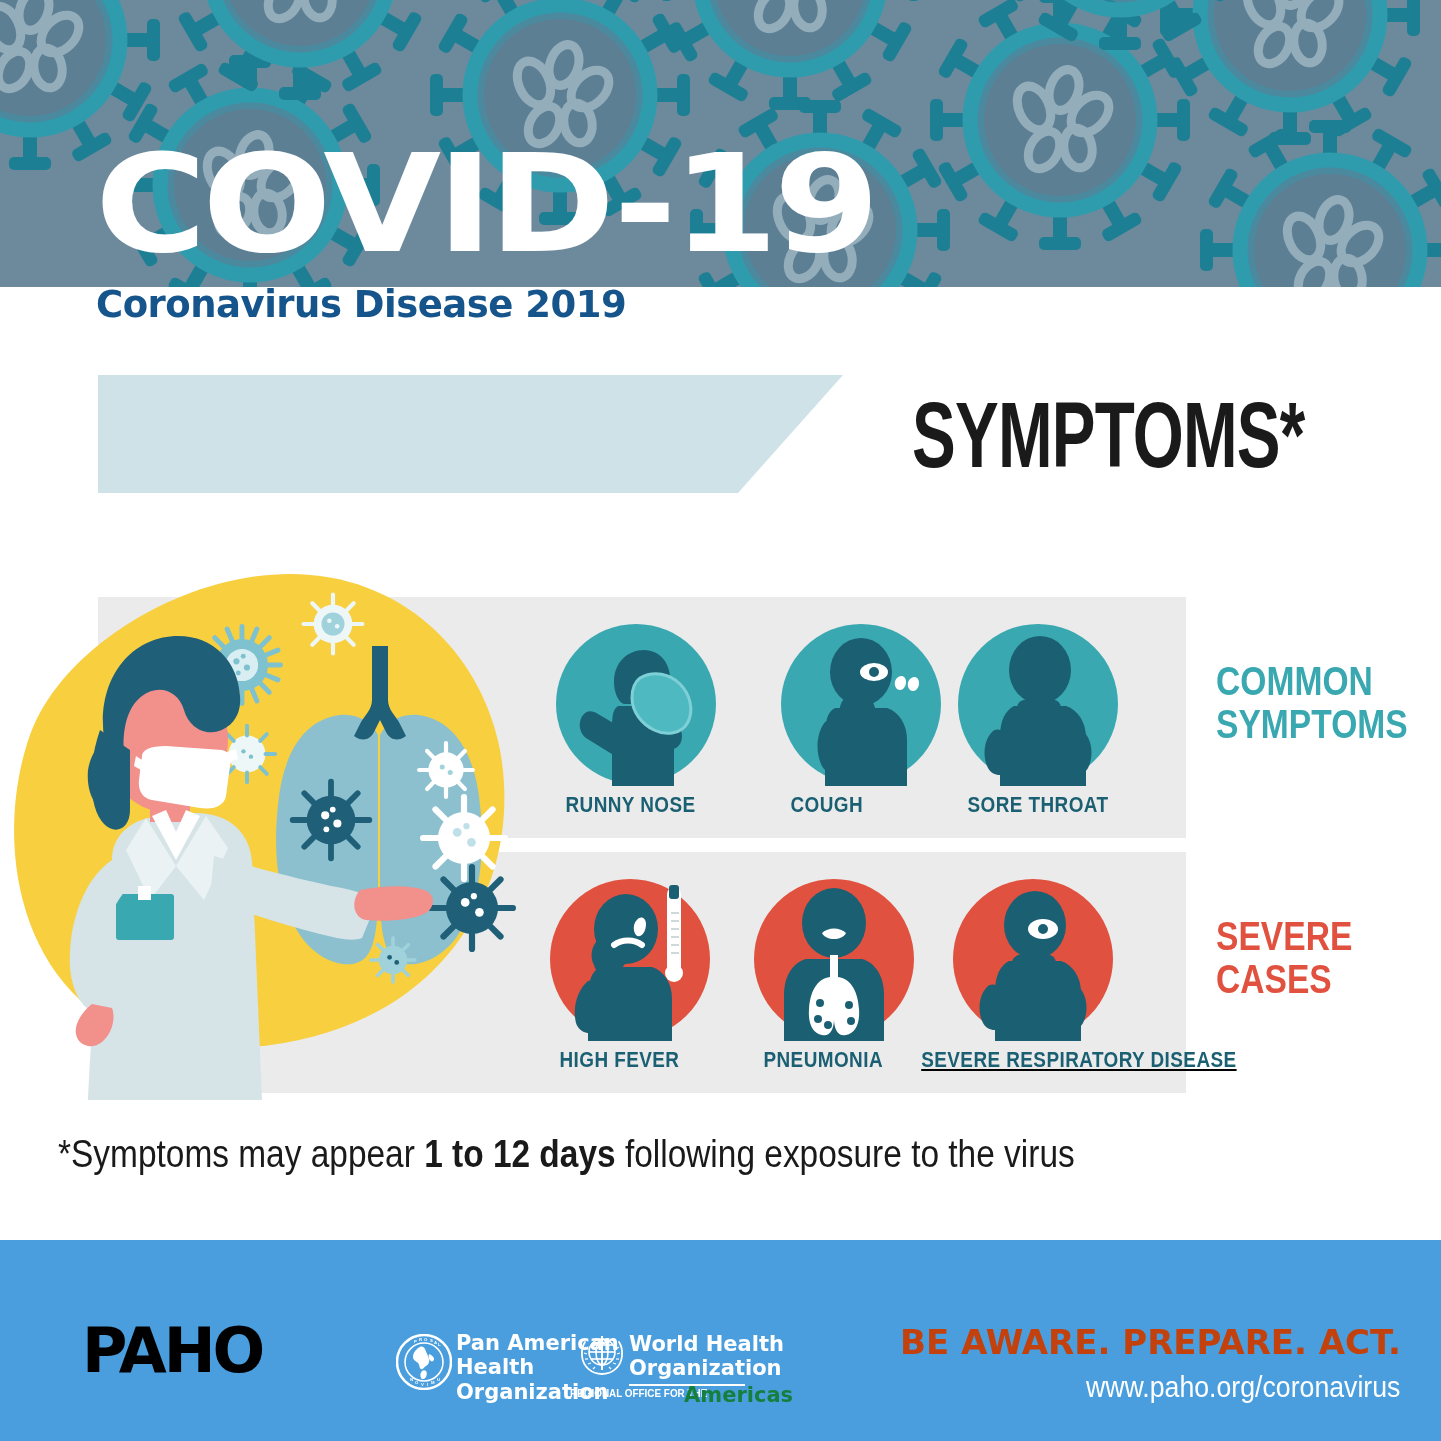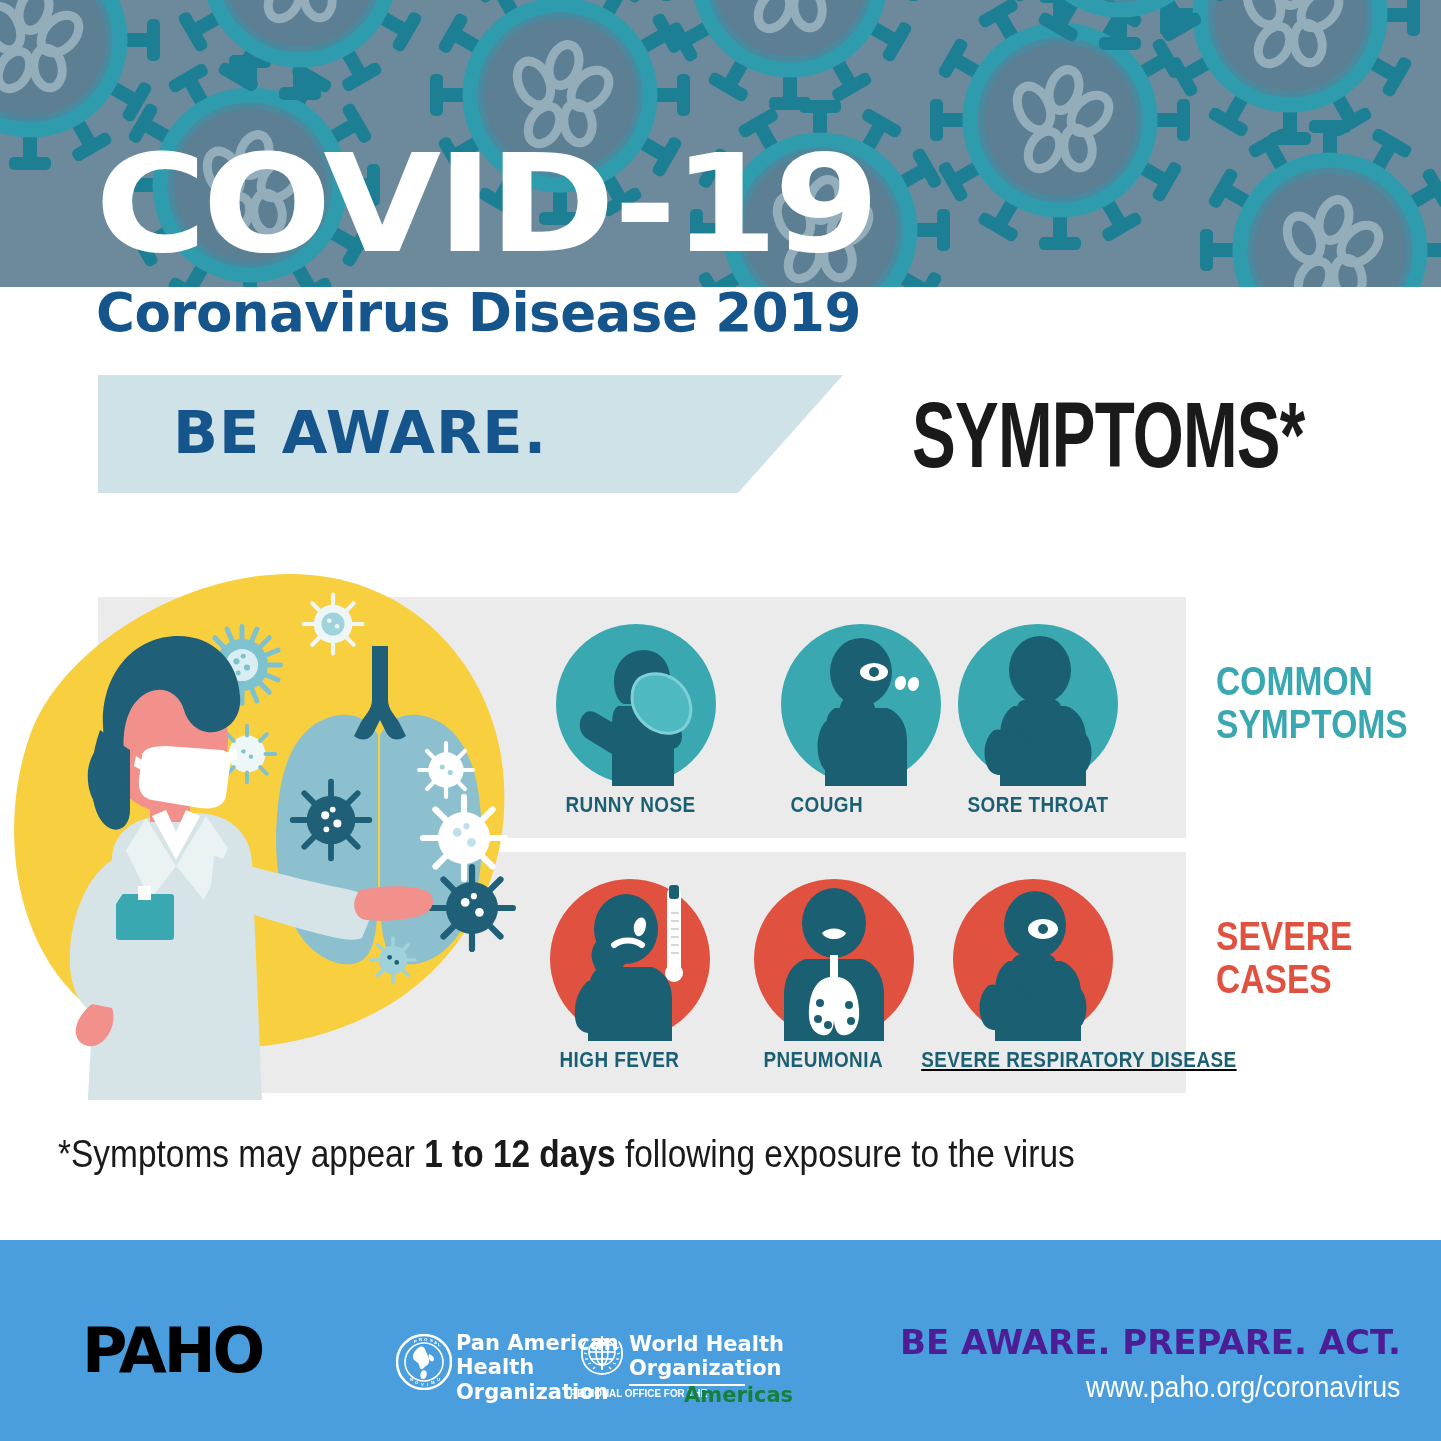--- a/index.html
+++ b/index.html
@@ -24,21 +24,21 @@
     font-size:136px; font-weight:bold;
     letter-spacing:-4px;
     color:#ffffff;
     line-height:1;
     z-index:5;
     transform:scaleX(1.12); transform-origin:left center;
   }
   .title-sub {
     position:absolute; left:96px; top:286px;
     font-family:"DejaVu Sans", sans-serif;
-    font-size:53px; font-weight:bold;
+    font-size:37px; font-weight:bold;
     color:#16558c;
     letter-spacing:-0.5px;
     line-height:1;
     z-index:6;
   }
 
   
   .banner-wrap {
     position:absolute; left:98px; top:375px; width:745px; height:118px;
   }
@@ -157,21 +157,21 @@
     transform:scaleX(0.9); transform-origin:left top;
   }
   .who-americas {
     position:absolute; left:684px; top:1383px;
     font-family:"DejaVu Sans", sans-serif;
     font-size:21px; font-weight:bold; color:#15803d; z-index:3;
   }
   .tagline {
     position:absolute; left:900px; top:1322px;
     font-family:"DejaVu Sans", sans-serif;
-    font-size:34px; font-weight:bold; color:#4c1d95;
+    font-size:34px; font-weight:bold; color:#c2410c;
     letter-spacing:0px; z-index:3;
   }
   .url {
     position:absolute; left:1086px; top:1371px;
     font-family:"Liberation Sans Narrow","Liberation Sans", sans-serif;
     font-size:29px; color:#ffffff; z-index:3;
     transform:scaleX(0.92); transform-origin:left top;
   }
 </style>
 </head>
@@ -255,21 +255,20 @@
     <use href="#virus" x="1330" y="250"></use>
     <use href="#virus" x="1120" y="-80"></use>
   </svg>
 </div>
 
 <div class="title-covid">COVID-19</div>
 <div class="title-sub">Coronavirus Disease 2019</div>
 
 <div class="banner-wrap">
   <div class="banner-shape"></div>
-  <div class="banner-text">BE AWARE.</div>
 </div>
 <div class="symptoms-head">SYMPTOMS*</div>
 
 <div class="panel panel-top"></div>
 <div class="panel panel-bottom"></div>
 
 <svg class="illus" viewBox="0 0 560 540">
 
   <path d="M 290 14 C 400 14 480 90 500 190 C 520 300 470 400 380 450
            C 290 500 150 505 80 440 C 10 375 0 260 30 175

